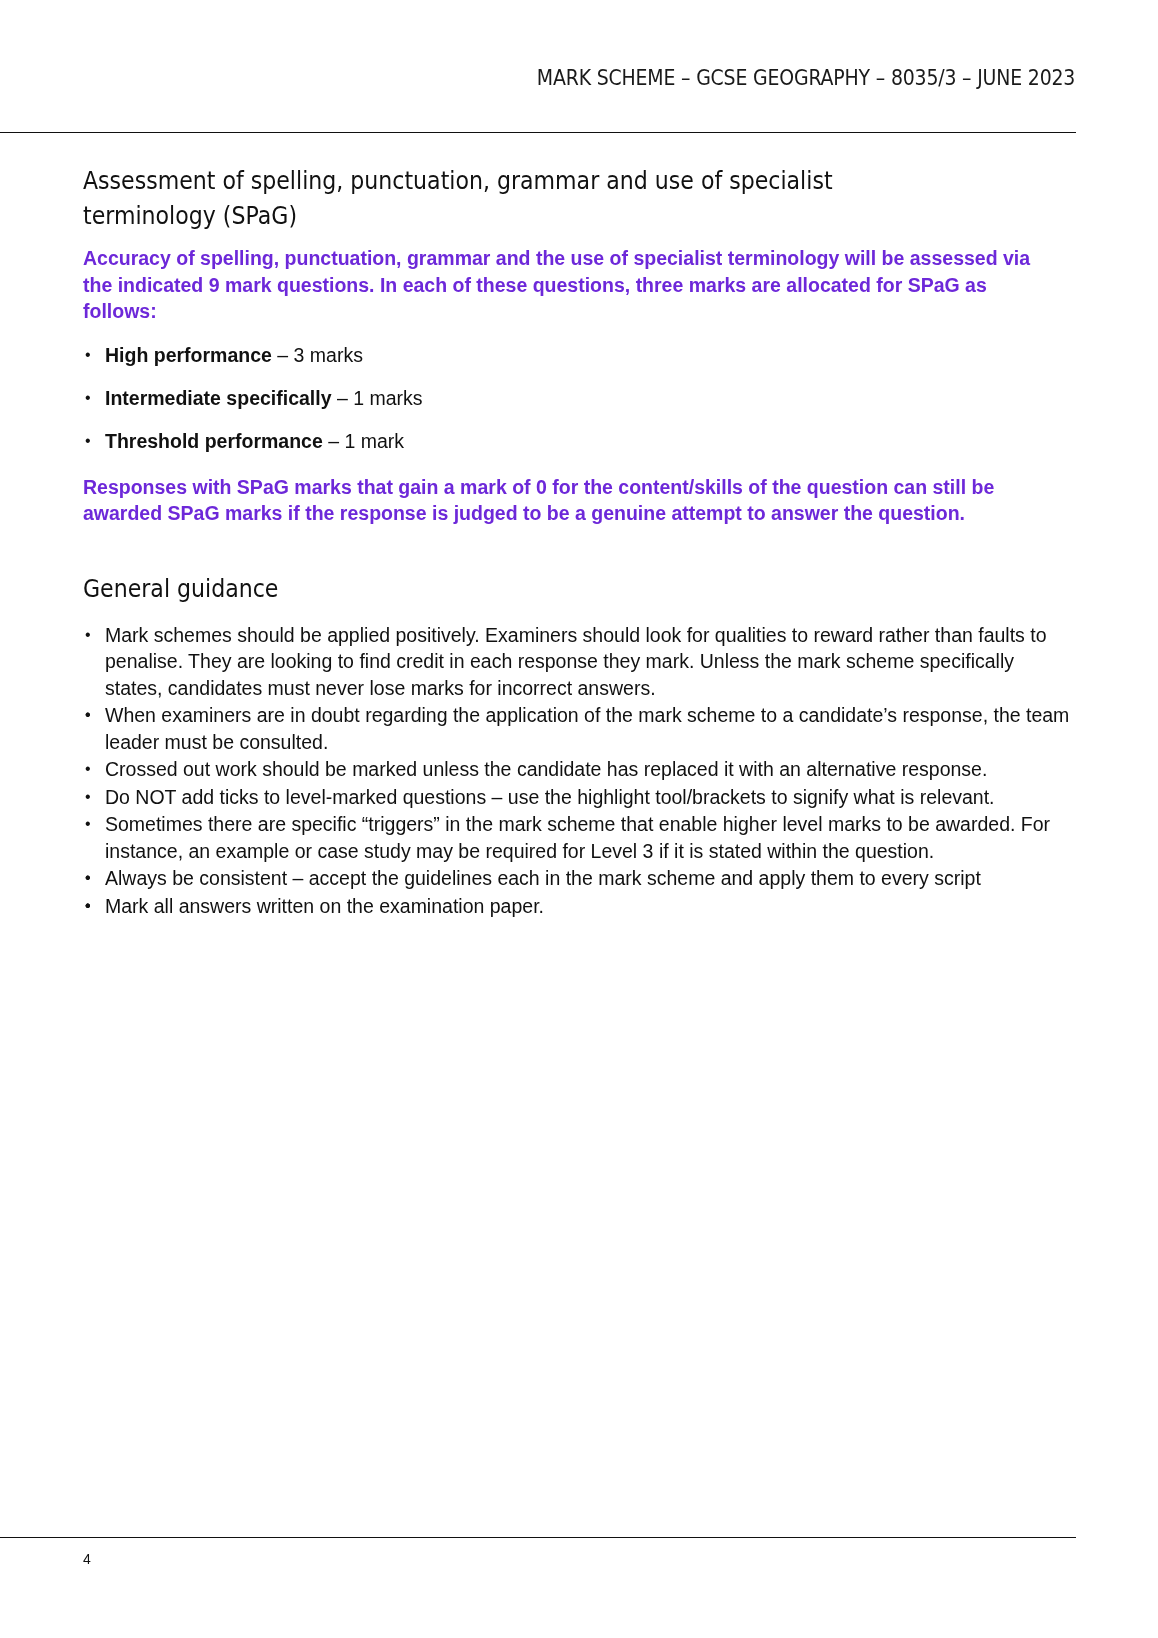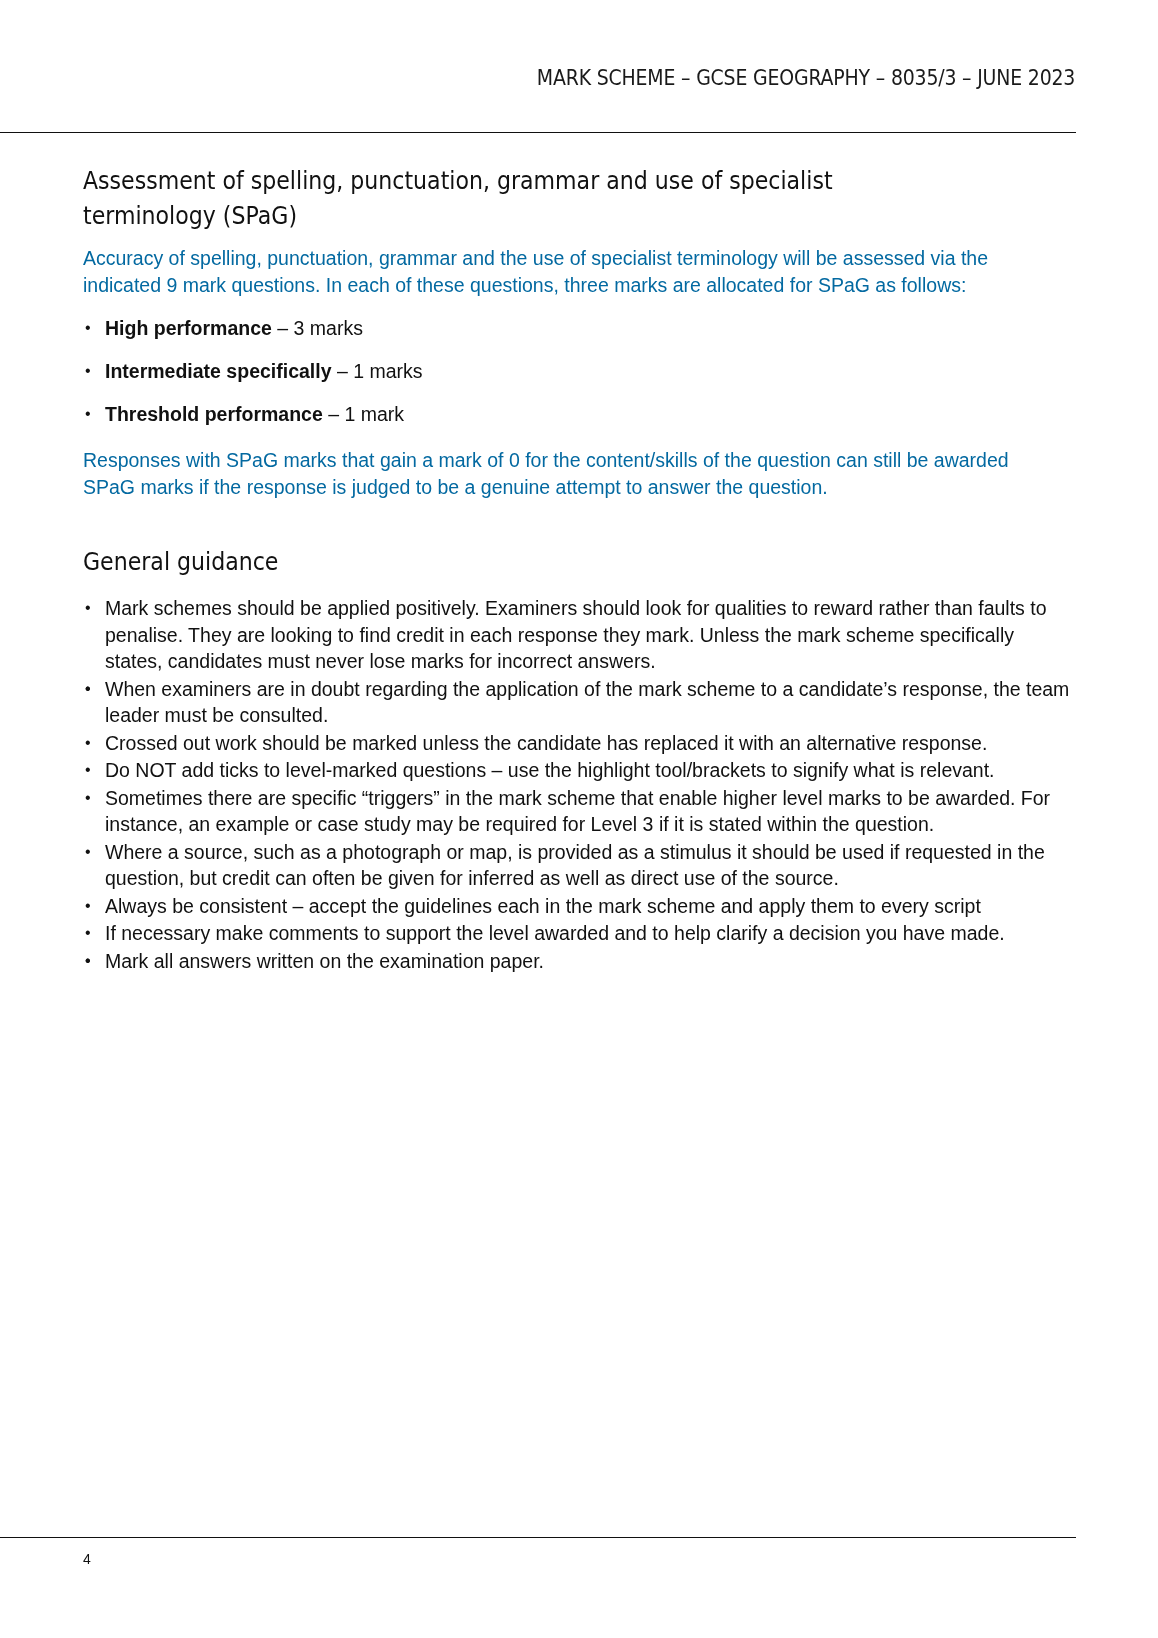--- a/index.html
+++ b/index.html
@@ -22,21 +22,21 @@
     .rule-top { top: 132px; }
     .rule-bottom { top: 1537px; }
     .content { position: absolute; left: 83px; top: 164px; width: 995px; }
     h2.section-title {
       margin: 0; font-weight: normal;
       font-family: "DejaVu Sans", sans-serif;
       font-size: 24px; line-height: 35px; color: #111;
       transform: scaleX(0.92); transform-origin: left center; width: 1080px;
     }
     p.body {
-      margin: 0; font-size: 19.5px; line-height: 26.5px; color: #0369a1;
+      margin: 0; font-size: 19.5px; line-height: 26.5px; color: #6d28d9; font-weight: bold;
     }
     ul.perf { list-style: none; margin: 0; padding: 0; }
     ul.perf li {
       position: relative; padding-left: 22px;
       font-size: 19.5px; line-height: 26px; margin-bottom: 17px;
     }
     ul.perf li .bullet, ul.guide li .bullet {
       position: absolute; left: 2px; top: 0; font-size: 16px;
     }
     ul.guide { list-style: none; margin: 0; padding: 0; }
@@ -80,22 +80,22 @@
 
   <h2 class="section-title" style="margin-top:45px;">General guidance</h2>
 
   <ul class="guide" style="margin-top:15px;">
     <li style="width:970px;"><span class="bullet">•</span><span>Mark schemes should be applied positively.  Examiners should look for qualities to reward rather than faults to penalise.  They are looking to find credit in each response they mark.  Unless the mark scheme specifically states, candidates must never lose marks for incorrect answers.</span></li>
     <li style="width:960px;"><span class="bullet">•</span></li>
     <li style="width:990px;"><span class="bullet">•</span><span>When examiners are in doubt regarding the application of the mark scheme to a candidate’s response, the team leader must be consulted.</span></li>
     <li style="width:1000px;"><span class="bullet">•</span><span>Crossed out work should be marked unless the candidate has replaced it with an alternative response.</span></li>
     <li style="width:920px;"><span class="bullet">•</span><span>Do NOT add ticks to level-marked questions – use the highlight tool/brackets to signify what is relevant.</span></li>
     <li style="width:975px;"><span class="bullet">•</span><span>Sometimes there are specific “triggers” in the mark scheme that enable higher level marks to be awarded.  For instance, an example or case study may be required for Level 3 if it is stated within the question.</span></li>
-    <li style="width:1000px;"><span class="bullet">•</span><span>Where a source, such as a photograph or map, is provided as a stimulus it should be used if requested in the question, but credit can often be given for inferred as well as direct use of the source.</span></li>
+    <li style="width:1000px;"><span class="bullet">•</span></li>
     <li style="width:1010px;"><span class="bullet">•</span><span>Always be consistent – accept the guidelines each in the mark scheme and apply them to every script</span></li>
-    <li style="width:950px;"><span class="bullet">•</span><span>If necessary make comments to support the level awarded and to help clarify a decision you have made.</span></li>
+    <li style="width:950px;"><span class="bullet">•</span></li>
     <li style="width:940px;"><span class="bullet">•</span></li>
     <li style="width:940px;"><span class="bullet">•</span><span>Mark all answers written on the examination paper.</span></li>
   </ul>
 </div>
 
 <div class="rule rule-bottom"></div>
 <div class="page-number">4</div>
 
 </body></html>

